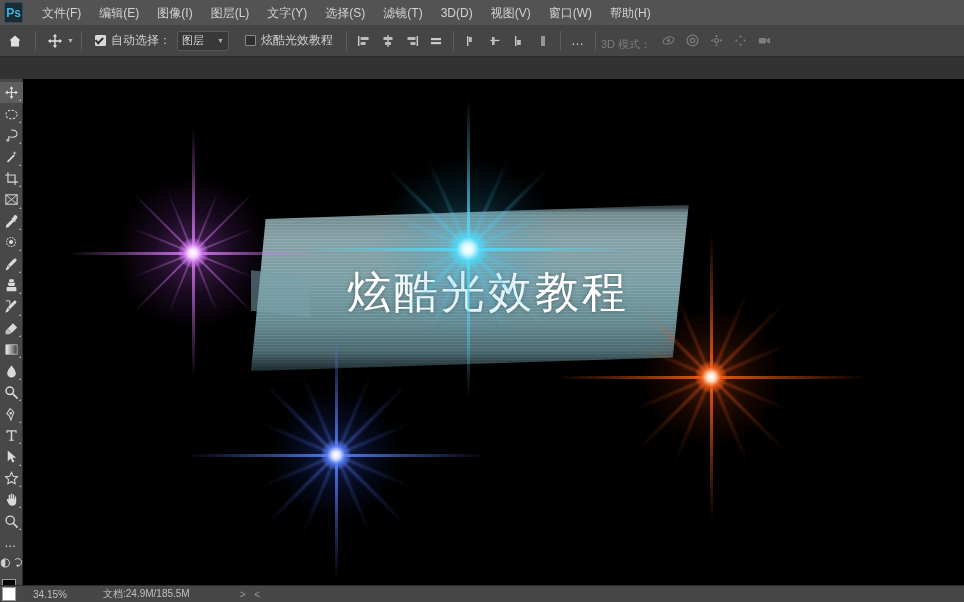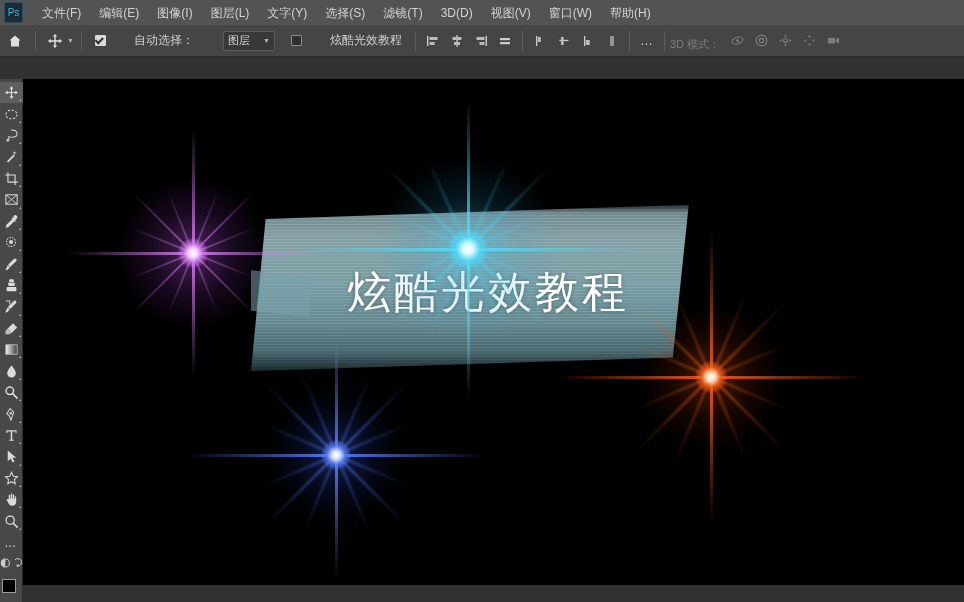--- a/index.html
+++ b/index.html
@@ -13,21 +13,21 @@
 
   
   .menubar {
     position:absolute; left:0; top:0; width:964px; height:25px;
     background:#535353; display:flex; align-items:center;
   }
   .ps-logo {
     width:19px; height:21px; margin-left:4px; margin-right:10px;
     background:#1b2a33; border:1px solid #2a4d63; border-radius:2px;
     display:flex; align-items:center; justify-content:center;
-    color:#3bb6e0; font-size:10px; font-weight:normal; line-height:1;
+    color:#3bb6e0; font-size:12px; font-weight:bold; line-height:1;
   }
   .menu-item {
     padding:4px 9px; color:#d2d2d2; font-size:12px; white-space:nowrap;
     line-height:1;
   }
 
   
   .optionsbar {
     position:absolute; left:0; top:25px; width:964px; height:32px;
     background:#454545; display:flex; align-items:center;
@@ -51,21 +51,21 @@
     content:""; width:6px; height:3px; border-left:2px solid #303030;
     border-bottom:2px solid #303030; transform:rotate(-45deg) translate(0px,-1px);
   }
   .opt-label { color:#cfcfcf; font-size:12px; white-space:nowrap; }
   .opt-select {
     margin-left:6px; background:#383838; border:1px solid #5a5a5a;
     height:20px; min-width:52px; padding:0 4px; border-radius:2px;
     display:flex; align-items:center; justify-content:space-between;
     color:#d8d8d8; font-size:11px;
   }
-  .opt-chk-group { display:flex; align-items:center; padding:0 8px;gap:23px; }
+  .opt-chk-group { display:flex; align-items:center; padding:0 8px; }
   .align-group { display:flex; align-items:center; }
   .align-btn {
     width:22px; height:22px; display:flex; align-items:center; justify-content:center;
     margin:0 1px;
   }
   .dots-btn {
     width:24px; height:22px; display:flex; align-items:center; justify-content:center;
     color:#cfcfcf; letter-spacing:1px; font-size:13px;
   }
   .mode3d { display:flex; align-items:flex-end; color:#7d7d7d; font-size:11px; }
@@ -562,14 +562,20 @@
         <div class="ray" style="width:170px;height:1.8px;margin-left:-85px;margin-top:-0.9px;transform:rotate(23deg);background:linear-gradient(90deg,rgba(0,0,0,0) 0%,rgba(248,92,24,0.6) 50%,rgba(0,0,0,0) 100%);filter:blur(0.8px);"></div>
         <div class="ray" style="width:170px;height:1.8px;margin-left:-85px;margin-top:-0.9px;transform:rotate(-23deg);background:linear-gradient(90deg,rgba(0,0,0,0) 0%,rgba(248,92,24,0.6) 50%,rgba(0,0,0,0) 100%);filter:blur(0.8px);"></div>
         <div class="ray" style="width:190px;height:1.8px;margin-left:-95px;margin-top:-0.9px;transform:rotate(67deg);background:linear-gradient(90deg,rgba(0,0,0,0) 0%,rgba(248,92,24,0.6) 50%,rgba(0,0,0,0) 100%);filter:blur(0.8px);"></div>
         <div class="ray" style="width:190px;height:1.8px;margin-left:-95px;margin-top:-0.9px;transform:rotate(-67deg);background:linear-gradient(90deg,rgba(0,0,0,0) 0%,rgba(248,92,24,0.6) 50%,rgba(0,0,0,0) 100%);filter:blur(0.8px);"></div>
         <div class="core" style="width:32px;height:32px;background:radial-gradient(circle,#ffffff 0%,#ffe2c4 18%,rgba(250,95,25,0.82) 42%,rgba(170,45,5,0) 75%);"></div>
       </div>
 
     </div>
   </div>
 
+  <div class="statusbar">
+    <div class="sb-corner"></div>
+    <div class="sb-zoom">34.15%</div>
+    <div class="sb-doc">文档:24.9M/185.5M</div>
+    <div class="sb-arrows">&gt; &lt;</div>
+  </div>
 
 </div>
 
 </body></html>

